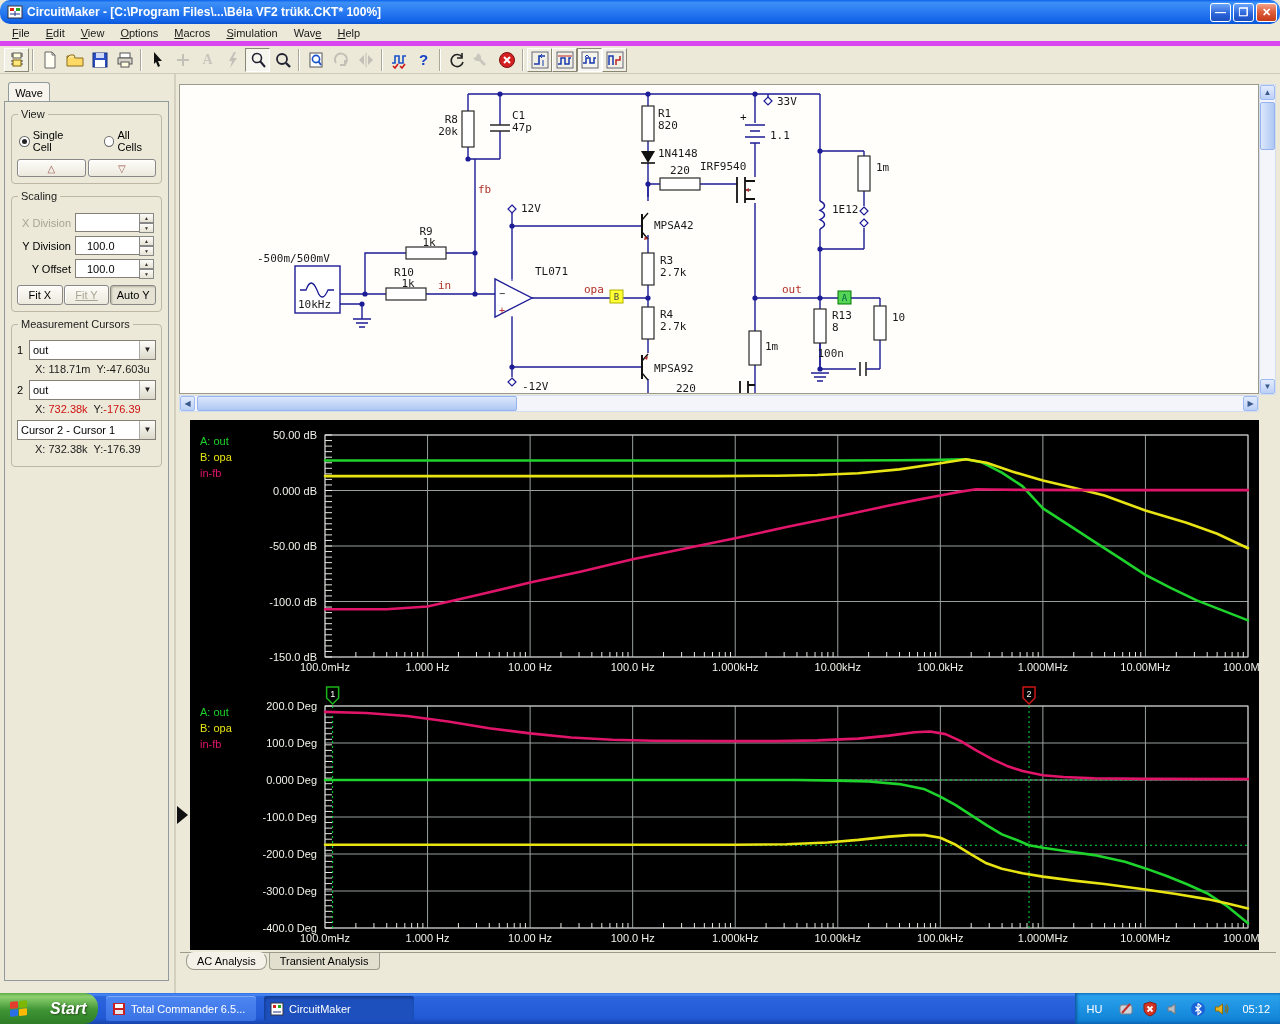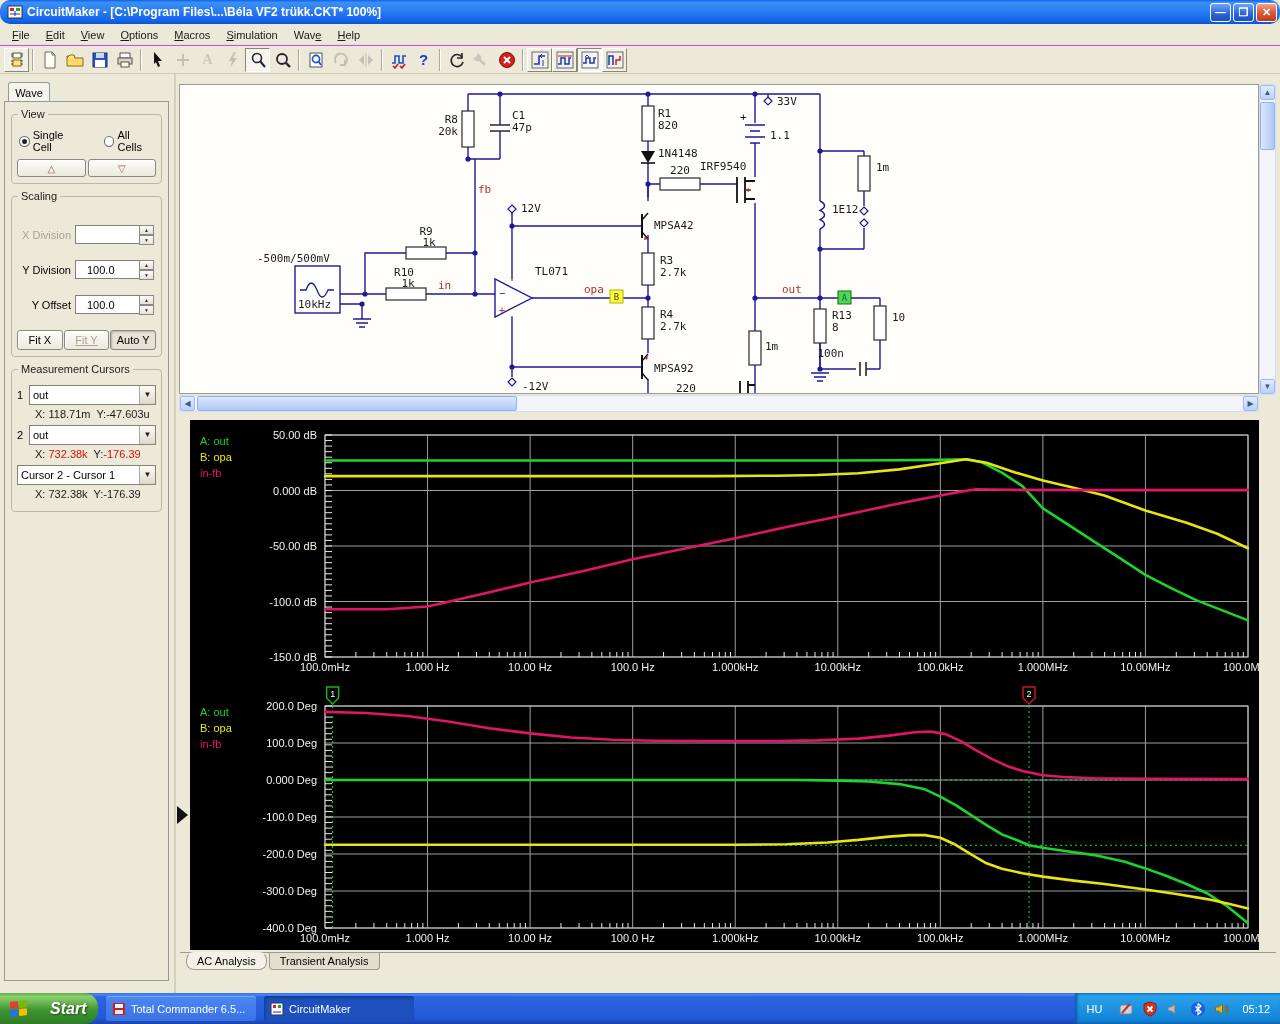--- a/index.html
+++ b/index.html
@@ -11,21 +11,21 @@
     background:linear-gradient(180deg,#0b62ef 0%,#3d8ff5 10%,#2b7df2 45%,#1465e8 85%,#0a55d6 100%);border-radius:10px; }
   .titlebar .appicon { width:16px; height:16px; margin:0 4px; }
   .titlebar .title { color:#fff; font-weight:bold; font-size:12px; text-shadow:1px 1px 1px #1а; flex:1;
     white-space:nowrap; overflow:hidden; }
   .winbtn { width:21px; height:19px; margin-left:2px; border-radius:3px; border:1px solid #fff;
     display:flex; align-items:center; justify-content:center; color:#fff; font-size:11px; font-weight:bold;
     background:linear-gradient(180deg,#6ba4f8,#2a63d8 60%,#1b4fc0); }
   .winbtn.close { background:linear-gradient(180deg,#f2a28a,#e0603c 45%,#c33a18); }
 
   
-  .menubar { height:22px; background:#ece9d8; border-bottom:1px solid #d946ef; display:flex; align-items:center; padding-left:4px; }
+  .menubar { height:22px; background:#ece9d8; border-bottom:5px solid #d946ef; display:flex; align-items:center; padding-left:4px; }
   .menu-item { padding:3px 8px; font-size:11px; color:#1a1a1a; }
   .menu-item u { text-decoration:underline; }
 
   
   .toolbar { height:28px; background:#ece9d8; border-bottom:1px solid #cfccba; display:flex; align-items:center; padding-left:4px; }
   .tbtn { width:25px; height:24px; display:flex; align-items:center; justify-content:center; border:1px solid transparent; }
   .tbtn.raised { border:1px solid; border-color:#fff #8a8774 #8a8774 #fff; background:#f2f0e4; }
   .tbtn.pressed { border:1px solid; border-color:#8a8774 #fff #fff #8a8774; background:#f6f5ee; }
   .tbtn.disabled { opacity:.42; filter:grayscale(1); }
   .tsep { width:2px; height:22px; margin:0 3px; border-left:1px solid #aca899; border-right:1px solid #fff; }
@@ -46,21 +46,21 @@
   .radio-row { display:flex; gap:20px; font-size:11px; align-items:center; margin:2px 0 6px 2px; }
   .radio { width:11px; height:11px; border-radius:50%; border:1px solid #6a6a6a; background:#fff; position:relative; margin-right:3px; }
   .radio.sel::after { content:""; position:absolute; left:2px; top:2px; width:5px; height:5px; border-radius:50%; background:#222; }
   .rlabel { display:flex; align-items:center; }
   .btn { border:1px solid #888; border-radius:3px; background:linear-gradient(180deg,#fdfcf8,#eceade);
     box-shadow:inset 1px 1px 0 #fff; font-size:11px; text-align:center; }
   .btn.checked { background:#e6e3d4; box-shadow:inset 1px 1px 2px #b5b19e; }
   .btn.off { color:#a8a494;text-decoration:underline; }
   .updown { display:flex; gap:2px; }
   .updown .btn { flex:1; height:18px; line-height:17px; color:#9b5a50; font-size:10px; }
-  .srow { display:flex; align-items:center; margin:16px 0; font-size:11px; }
+  .srow { display:flex; align-items:center; margin:4px 0; font-size:11px; }
   .srow .lab { width:58px; text-align:right; padding-right:4px; }
   .srow .lab.off { color:#a8a494; }
   .field { width:64px; height:19px; border:1px solid #848078; border-right:none; background:#fff; font-size:11px; padding:1px 11px; }
   .spin { width:15px; height:19px; display:flex; flex-direction:column; }
   .spin div { flex:1; border:1px solid #888; background:linear-gradient(180deg,#fdfcf8,#e6e3d4); font-size:5px; line-height:8px; text-align:center; color:#333; }
   .fitrow { display:flex; gap:1px; margin-top:7px; }
   .fitrow .btn { flex:1; height:20px; line-height:19px; }
   .crow { display:flex; align-items:center; margin:3px 0; font-size:11px; }
   .cidx { width:12px; }
   .combo { flex:1; height:20px; border:1px solid #848078; background:#fff; display:flex; }

